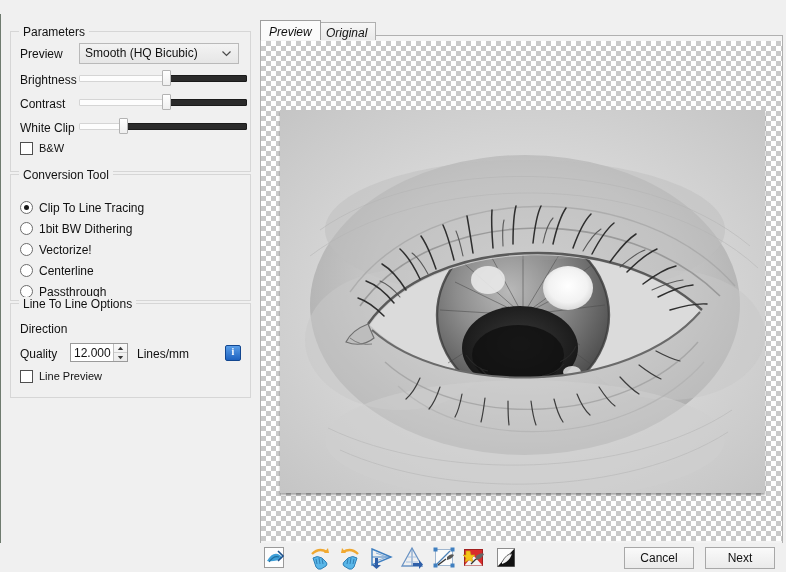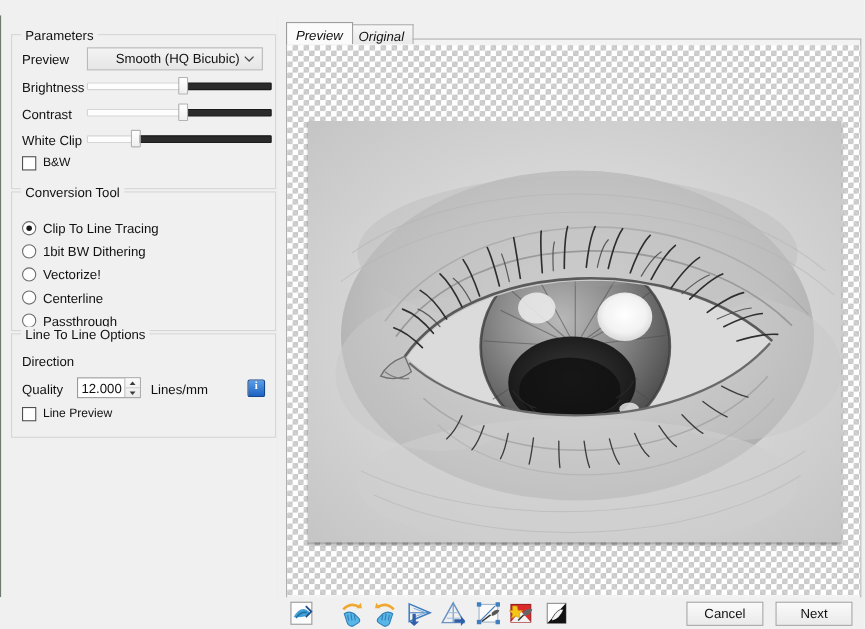--- a/index.html
+++ b/index.html
@@ -69,21 +69,20 @@
   
   .combo{
     position:absolute;height:21px;
     background:linear-gradient(#f3f3f3,#e6e6e6);
     border:1px solid #b9b9b9;
     box-sizing:border-box;
     font-size:12px;color:#111;
     line-height:19px;
     padding-left:5px;
     cursor:default;
-    text-align:center;
   }
   .combo .caret{
     position:absolute;right:7px;top:0;height:19px;line-height:19px;
   }
   .combo .caret svg{display:block;margin-top:7px;}
 
   
   .slider{position:absolute;height:16px;}
   .slider .track-light{
     position:absolute;left:0;top:5px;height:7px;

